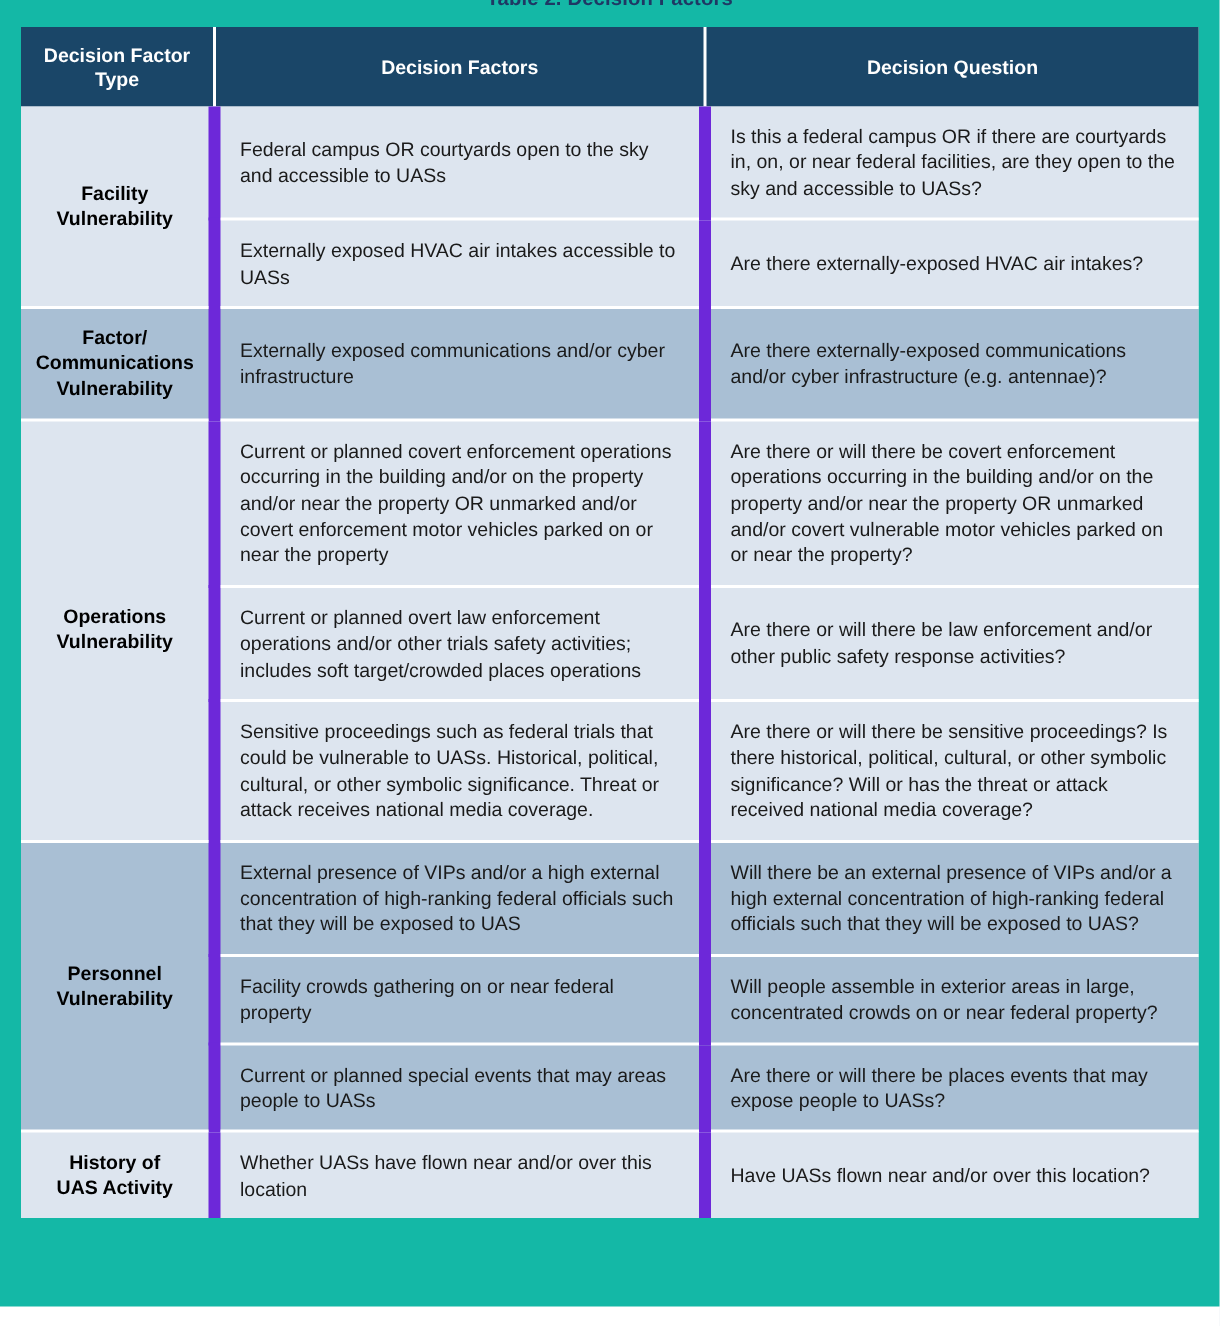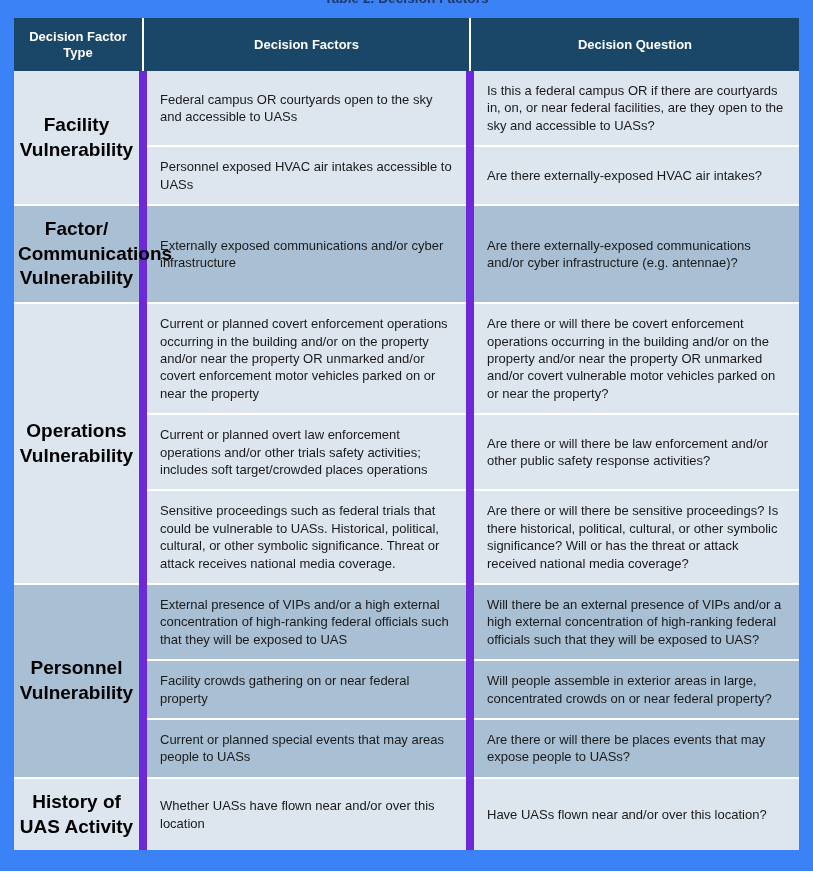--- a/index.html
+++ b/index.html
@@ -13,21 +13,21 @@
     height: 884px;
     font-family: "Liberation Sans", sans-serif;
     overflow: hidden;
     position: relative;
   }
 
   .page {
     position: relative;
     width: 813px;
     height: 871px;
-    background: #3b82f6;
+    background: #14b8a6;
   }
 
   
   .table-caption {
     position: absolute;
     top: -9px;
     left: 0;
     width: 813px;
     text-align: center;
     font-size: 13.5px;
@@ -83,21 +83,21 @@
     padding: 11px 13px 11px 13px;
     box-sizing: border-box;
     border-right: 8px solid #6d28d9;
     border-bottom: 2px solid #ffffff;
   }
   tbody td:last-child { border-right: none; margin-top: 30px; }
 
   td.type-cell {
     text-align: center;
     font-weight: bold;
-    font-size: 19px;
+    font-size: 13px;
     color: #000000;
     line-height: 1.3;
     padding-left: 4px;
     padding-right: 4px;
   }
 
   
   tr.band-a td { background: #dde5ef; }
   tr.band-b td { background: #a9bfd4; }
 
@@ -147,21 +147,21 @@
           <th>Decision Question</th>
         </tr>
       </thead>
       <tbody id="tbody">
           <tr class="band-a">
             <td class="type-cell band-a" rowspan="2"><span>Facility</span><br><span>Vulnerability</span></td>
             <td class="factor-cell">Federal campus OR courtyards open to the sky and accessible to UASs</td>
             <td class="question-cell">Is this a federal campus OR if there are courtyards in, on, or near federal facilities, are they open to the sky and accessible to UASs?</td>
           </tr>
           <tr class="band-a">
-            <td class="factor-cell">Personnel exposed HVAC air intakes accessible to UASs</td>
+            <td class="factor-cell">Externally exposed HVAC air intakes accessible to UASs</td>
             <td class="question-cell">Are there externally-exposed HVAC air intakes?</td>
           </tr>
           <tr class="band-b">
             <td class="type-cell band-b" rowspan="1"><span>Factor/ Communications</span><br><span>Vulnerability</span></td>
             <td class="factor-cell">Externally exposed communications and/or cyber infrastructure</td>
             <td class="question-cell">Are there externally-exposed communications and/or cyber infrastructure (e.g. antennae)?</td>
           </tr>
           <tr class="band-a">
             <td class="type-cell band-a" rowspan="3"><span>Operations</span><br><span>Vulnerability</span></td>
             <td class="factor-cell">Current or planned covert enforcement operations occurring in the building and/or on the property and/or near the property OR unmarked and/or covert enforcement motor vehicles parked on or near the property</td>

